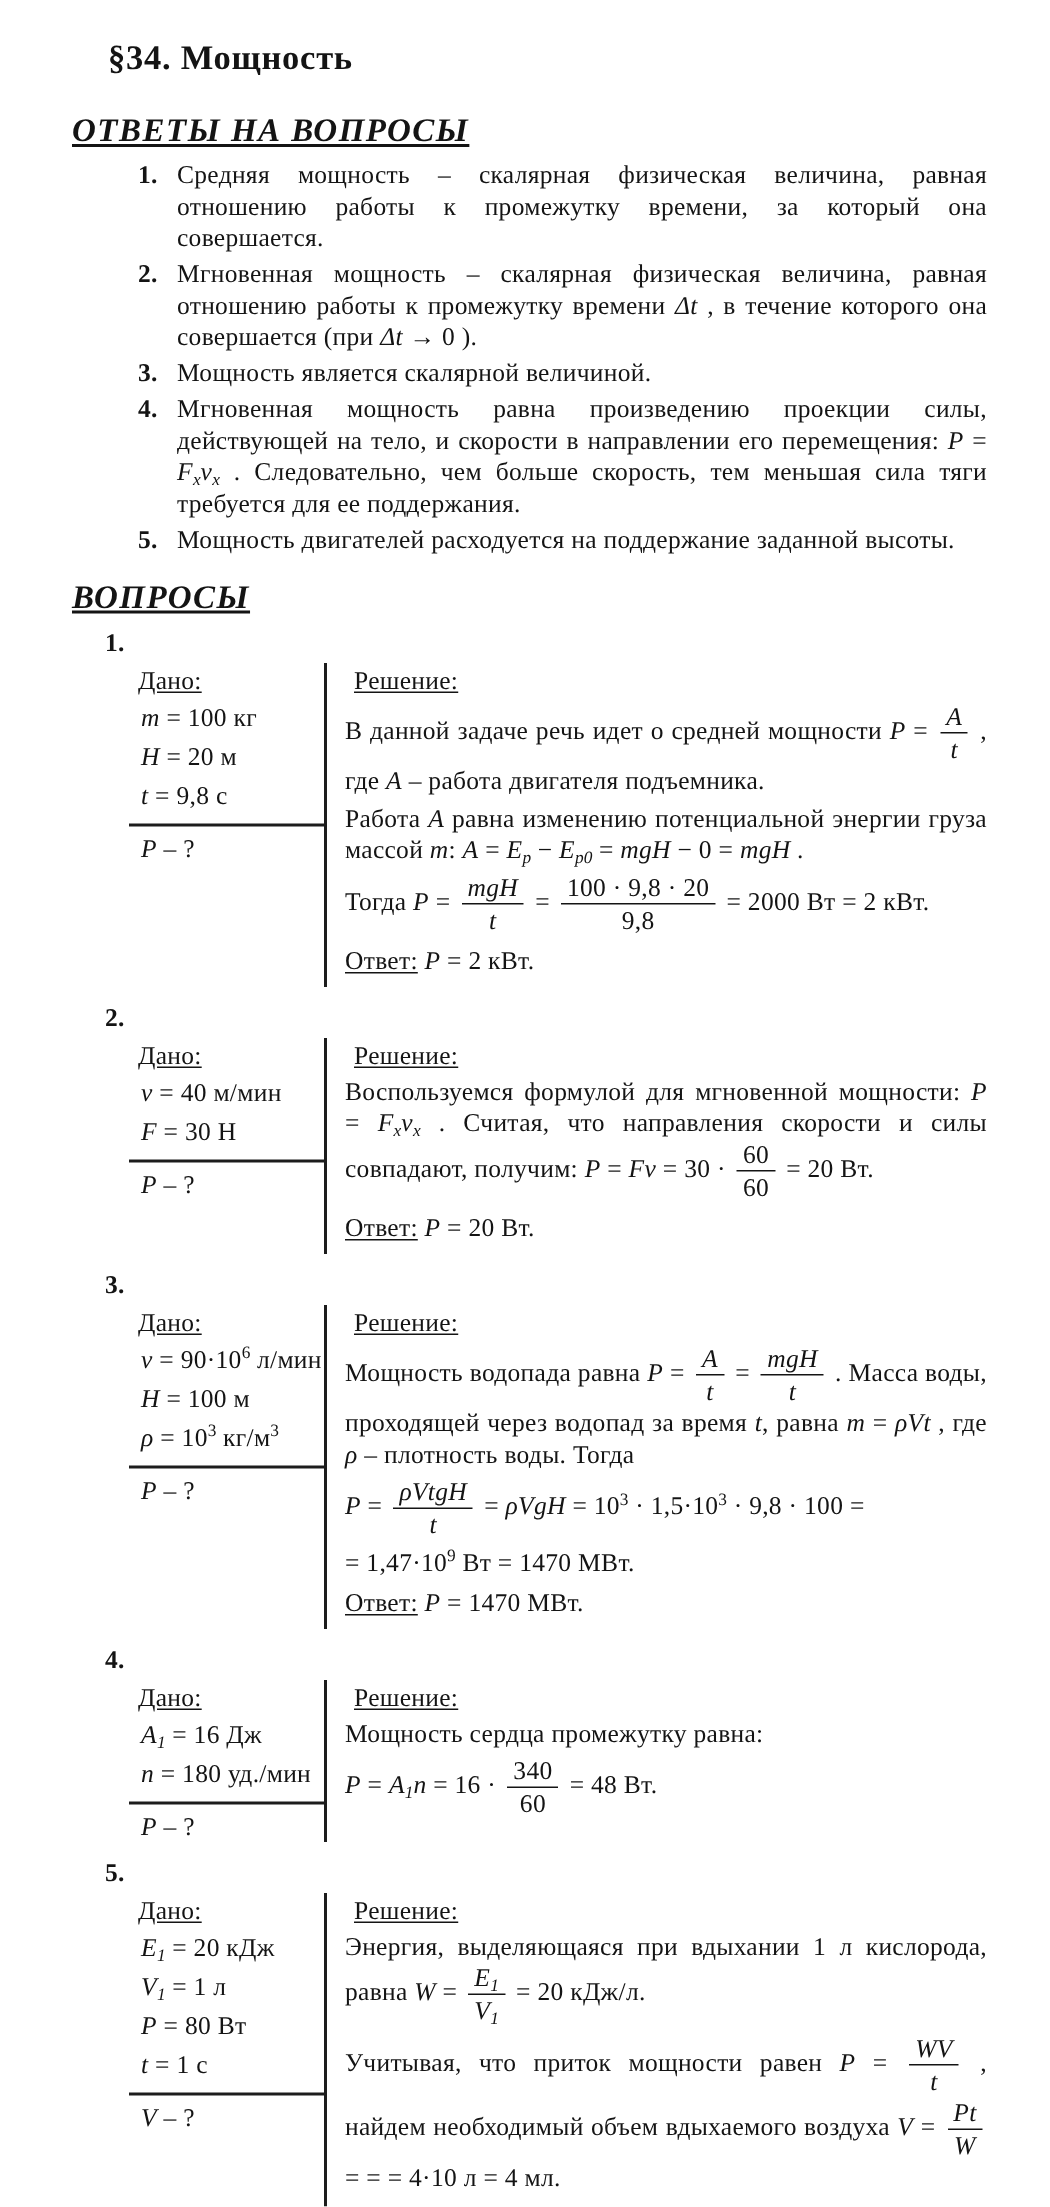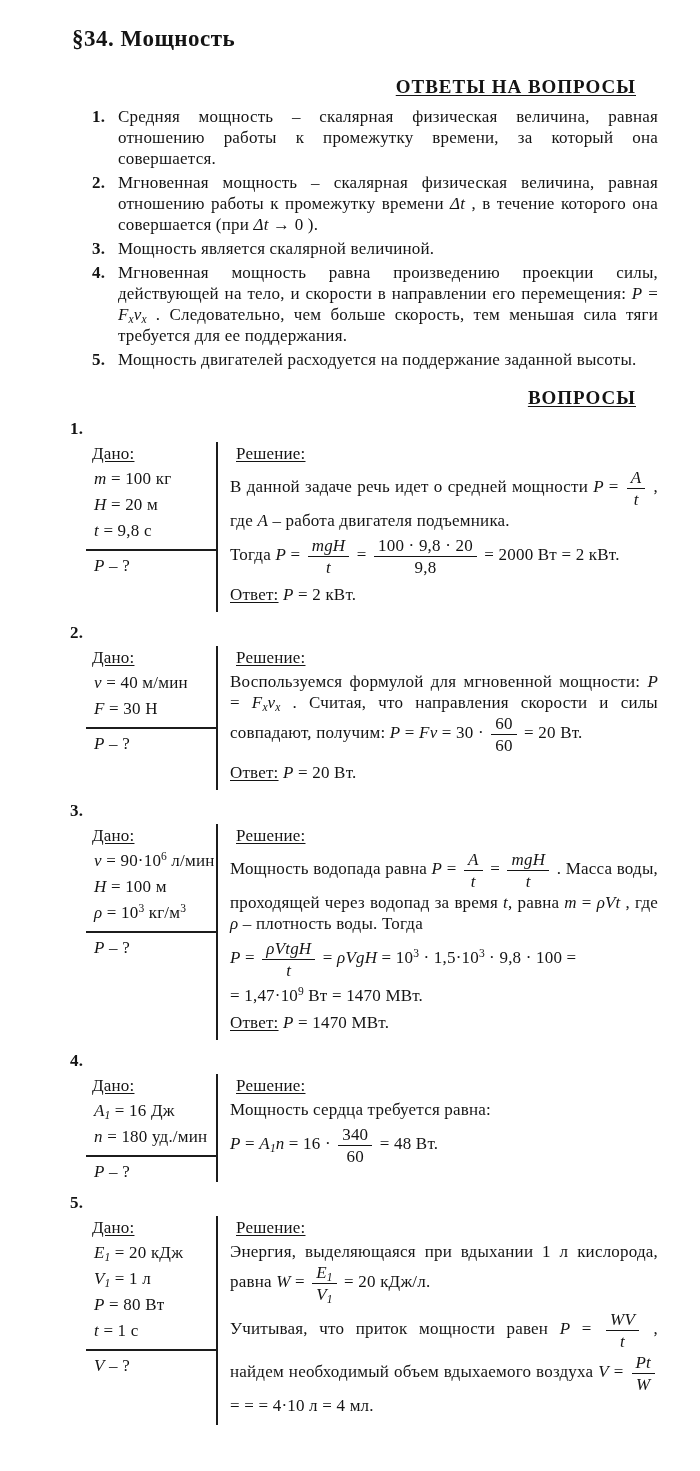--- a/index.html
+++ b/index.html
@@ -7,21 +7,21 @@
     width:700px;height:1471px;overflow:hidden;background:#ffffff;
     font-family:"Liberation Serif","DejaVu Serif",serif;
     color:#141414;font-size:17px;line-height:21px;letter-spacing:.2px;
   }
   .page{padding:26px 42px 0 70px;}
   .title{
     font-size:23px;line-height:26px;font-weight:bold;margin:0 0 24px 2px;
     letter-spacing:.5px;
   }
   .center-head{
-    text-align:right;font-weight:bold;font-size:19px;
+    text-align:left;font-weight:bold;font-style:italic;font-size:22px;
     text-decoration:underline;text-underline-offset:2px;letter-spacing:1px;
     position:relative;left:-22px;margin:0 0 9px 0;
   }
   .center-head.tasks{margin:16px 0 6px 0;}
   
   .answer-item{display:flex;margin:0 0 2px 22px;}
   .item-num{flex:none;width:26px;font-weight:bold;}
   .item-body{flex:1;text-align:justify;}
   .apara{margin:0 0 1px 0;}
   
@@ -98,20 +98,21 @@
             <div class="collabel"><span class="u">Дано:</span></div>
             <div class="gline"><span class="mv">m</span> = 100 кг</div>
             <div class="gline"><span class="mv">H</span> = 20 м</div>
             <div class="gline"><span class="mv">t</span> = 9,8 с</div>
             <div class="fline"><span class="mv">P</span> – ?</div>
           </div>
           <div class="vdiv"></div>
           <div class="resh">
             <div class="collabel"><span class="u">Решение:</span></div>
             <div class="spara">В данной задаче речь идет о средней мощности <span class="mv">P</span> = <span class="frac"><span class="fn it">A</span><span class="fd it">t</span></span> , где <span class="mv">A</span> – работа двигателя подъемника.</div>
+            <div class="spara">Работа <span class="mv">A</span> равна изменению потенциальной энергии груза массой <span class="mv">m</span>: <span class="mv">A</span> = <span class="mv">E<sub>p</sub></span> − <span class="mv">E<sub>p0</sub></span> = <span class="mv">mgH</span> − 0 = <span class="mv">mgH</span> .</div>
             <div class="spara">Тогда <span class="mv">P</span> = <span class="frac"><span class="fn it">mgH</span><span class="fd it">t</span></span> = <span class="frac"><span class="fn up">100 · 9,8 · 20</span><span class="fd up">9,8</span></span> = 2000 Вт = 2 кВт.</div>
             <div class="otvet"><span class="u">Ответ:</span><span> <span class="mv">P</span> = 2 кВт.</span></div>
           </div>
         </div>
       </div>
       <div class="problem">
         <div class="pnum">2.</div>
         <div class="prow">
           <div class="dano">
             <div class="collabel"><span class="u">Дано:</span></div>
@@ -152,21 +153,21 @@
         <div class="prow">
           <div class="dano">
             <div class="collabel"><span class="u">Дано:</span></div>
             <div class="gline"><span class="mv">A<sub>1</sub></span> = 16 Дж</div>
             <div class="gline"><span class="mv">n</span> = 180 уд./мин</div>
             <div class="fline"><span class="mv">P</span> – ?</div>
           </div>
           <div class="vdiv"></div>
           <div class="resh">
             <div class="collabel"><span class="u">Решение:</span></div>
-            <div class="spara">Мощность сердца требуется равна:</div>
+            <div class="spara">Мощность сердца промежутку равна:</div>
             <div class="spara"><span class="mv">P</span> = <span class="mv">A<sub>1</sub>n</span> = 16 · <span class="frac"><span class="fn up">340</span><span class="fd up">60</span></span> = 48 Вт.</div>
           </div>
         </div>
       </div>
       <div class="problem">
         <div class="pnum">5.</div>
         <div class="prow">
           <div class="dano">
             <div class="collabel"><span class="u">Дано:</span></div>
             <div class="gline"><span class="mv">E<sub>1</sub></span> = 20 кДж</div>

